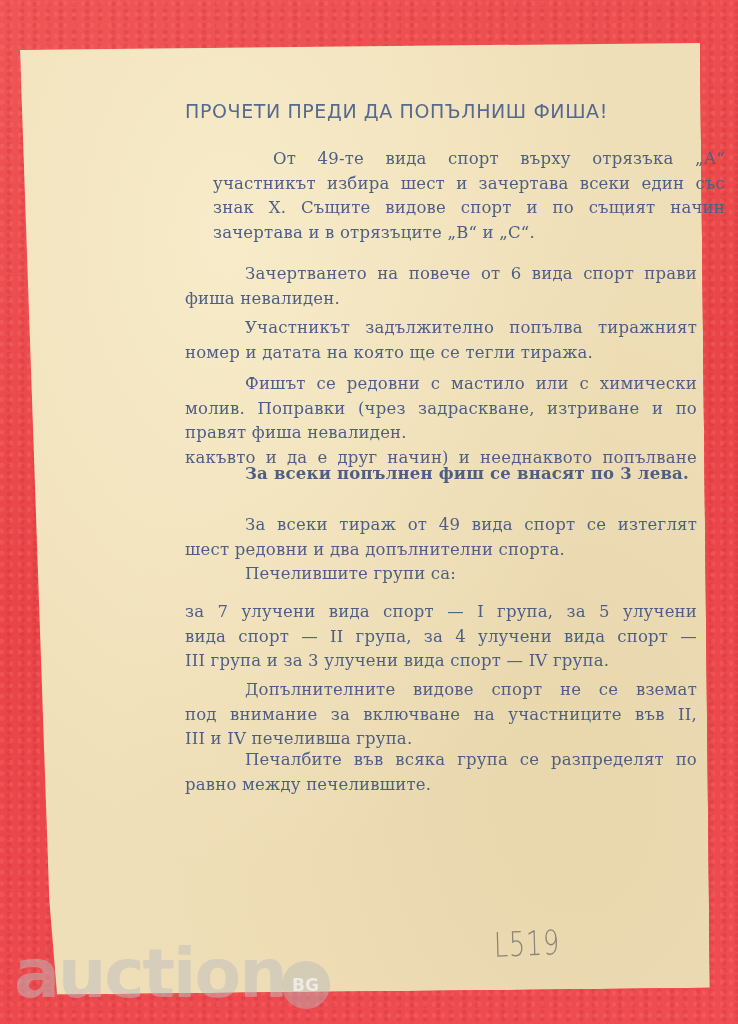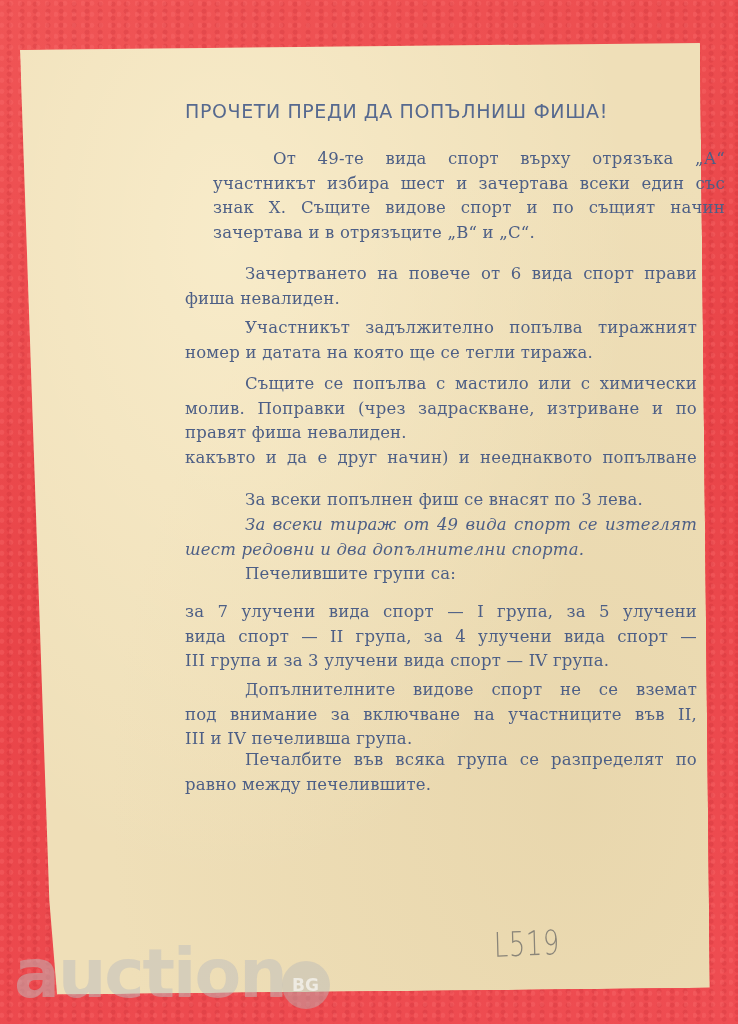--- a/index.html
+++ b/index.html
@@ -76,31 +76,31 @@
     <span class="line indent">Зачертването на повече от 6 вида спорт прави</span>
     <span class="line last">фиша невалиден.</span>
   </div>
 
   <div class="para" style="top:316px;">
     <span class="line indent">Участникът задължително попълва тиражният</span>
     <span class="line last">номер и датата на която ще се тегли тиража.</span>
   </div>
 
   <div class="para" style="top:372px;">
-    <span class="line indent">Същите се попълва с мастило или с химически</span>
+    <span class="line indent">Фишът се редовни с мастило или с химически</span>
     <span class="line">молив. Поправки (чрез задраскване, изтриване и по</span>
     <span class="line last">правят фиша невалиден.</span>
     <span class="line">какъвто и да е друг начин) и нееднаквото попълване</span>
   </div>
 
-  <div class="para" style="top:488px;">
+  <div class="para" style="top:462px;font-weight:bold;">
     <span class="line indent last">За всеки попълнен фиш се внасят по 3 лева.</span>
   </div>
 
-  <div class="para" style="top:513px;font-style:italic;">
+  <div class="para" style="top:513px;">
     <span class="line indent">За всеки тираж от 49 вида спорт се изтеглят</span>
     <span class="line last">шест редовни и два допълнителни спорта.</span>
   </div>
 
   <div class="para" style="top:562px;">
     <span class="line indent last">Печелившите групи са:</span>
   </div>
 
   <div class="para" style="top:600px;">
     <span class="line">за 7 улучени вида спорт — I група, за 5 улучени</span>

